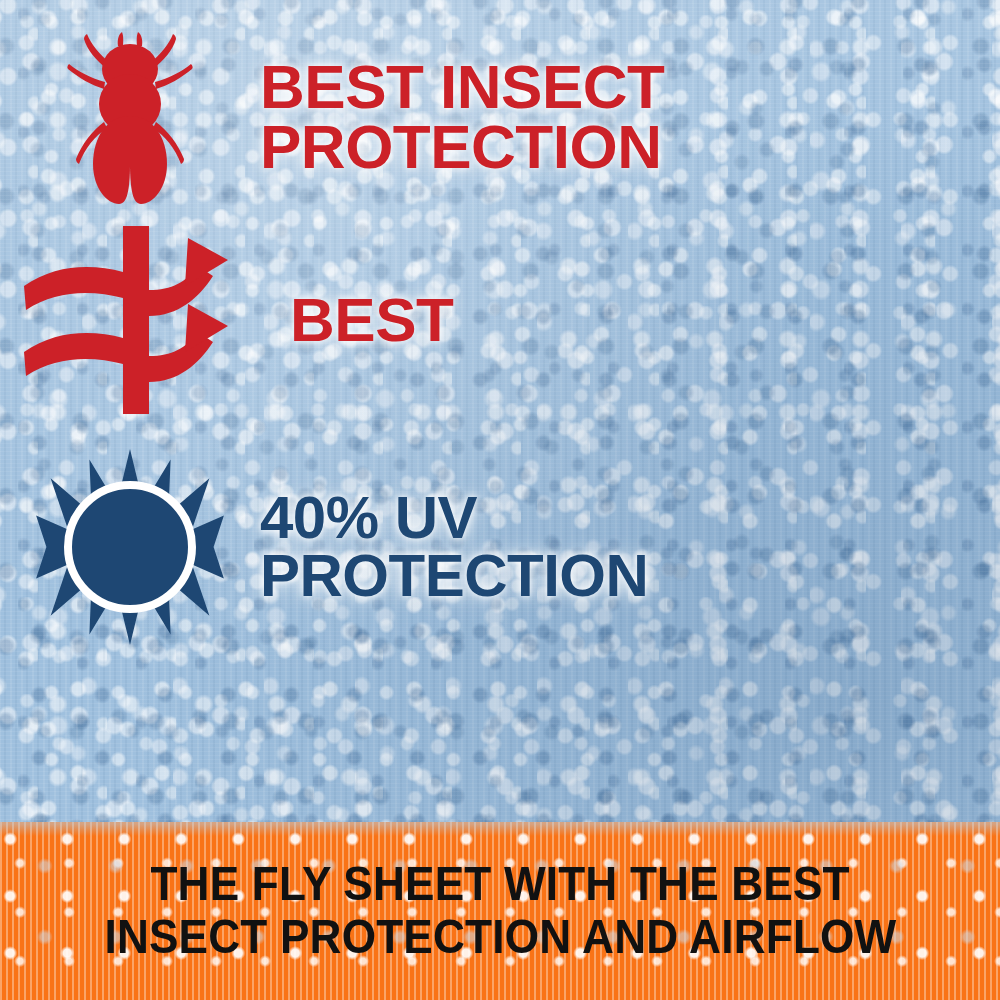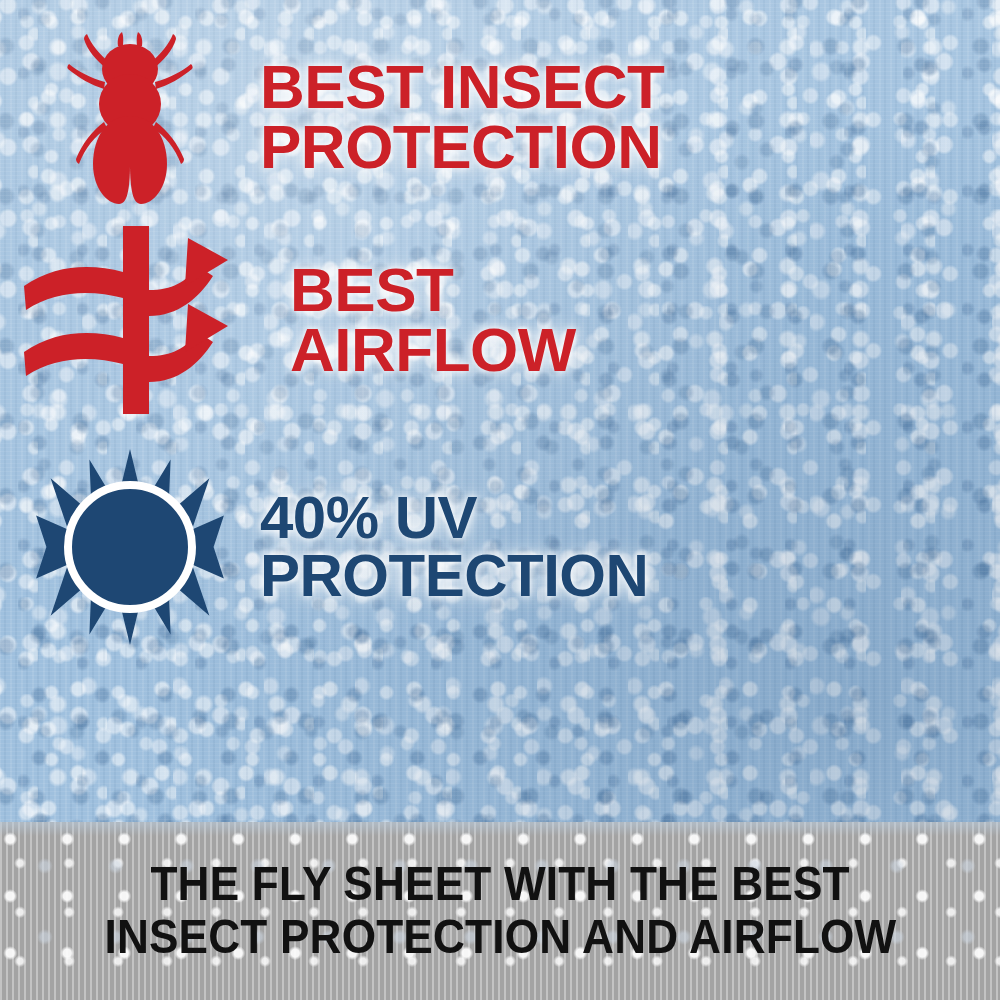--- a/index.html
+++ b/index.html
@@ -126,21 +126,21 @@
 
   
   #row-insect  .icon-cell svg{width:150px;height:186px;}
   #row-airflow .icon-cell svg{width:216px;height:192px;}
   #row-uv      .icon-cell svg{width:200px;height:200px;}
   #row-dura    .icon-cell svg{width:268px;height:126px;}
 
   
   #banner{
     position:absolute;left:0;top:822px;width:1000px;height:178px;
-    background-color:#a3a3a3;
+    background-color:#f97316;
     overflow:hidden;
   }
   #banner .btex{
     position:absolute;inset:0;
     background-image:
       radial-gradient(circle at 18% 30%, rgba(255,255,255,.9) 0 4px, rgba(255,255,255,0) 7px),
       radial-gradient(circle at 63% 62%, rgba(206,216,228,.55) 0 4px, rgba(206,216,228,0) 8px),
       radial-gradient(circle at 41% 84%, rgba(255,255,255,.8) 0 3px, rgba(255,255,255,0) 6px),
       repeating-linear-gradient(90deg, rgba(255,255,255,.35) 0 2px, rgba(0,0,0,0) 2px 6px);
     background-size:57px 57px, 71px 71px, 49px 49px, auto;
@@ -225,21 +225,20 @@
           <path d="M127 66 C150 66,164 58,176 42 L191 52 C177 74,156 92,127 92 Z"></path>
           <path d="M166 14 L206 36 L163 62 Z"></path>
 
           <path d="M127 132 C150 132,164 124,176 108 L191 118 C177 140,156 158,127 158 Z"></path>
           <path d="M166 80 L206 102 L163 128 Z"></path>
         </g>
       </svg>
     </div>
     <div class="text-cell">
       <div class="feat-line">BEST</div>
-      <div class="feat-line">AIRFLOW</div>
     </div>
   </div>
 
   <div class="row navy-text" id="row-uv">
     <div class="icon-cell">
       <svg viewBox="0 0 200 200" aria-hidden="true">
 
         <polygon fill="#1E4773" points="
           100,2 113.4,57.6 140.6,12.6 138.4,66.5 179.4,31.3 162.0,82.4 193.9,68.6
           183.6,100 193.9,131.4 162.0,117.6 179.4,168.7 138.4,133.5 140.6,187.4

